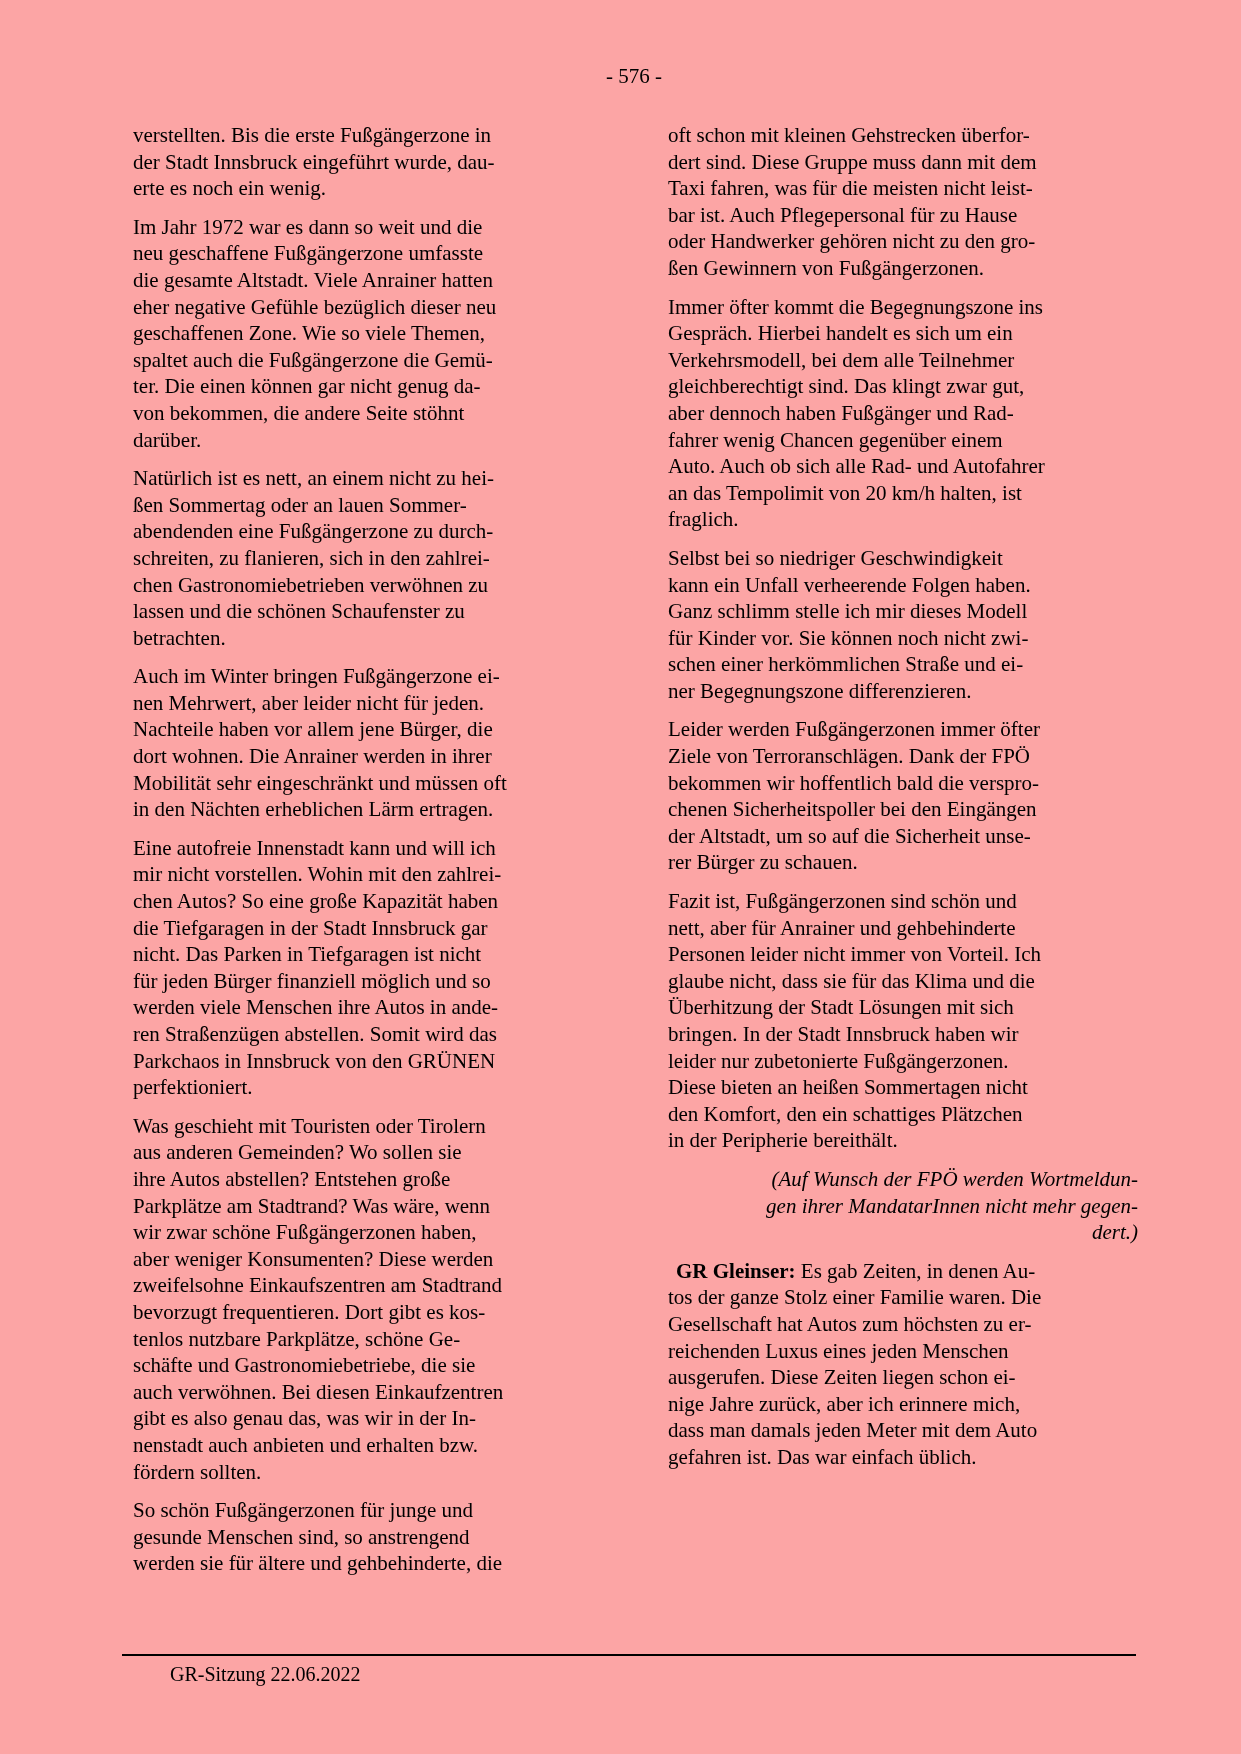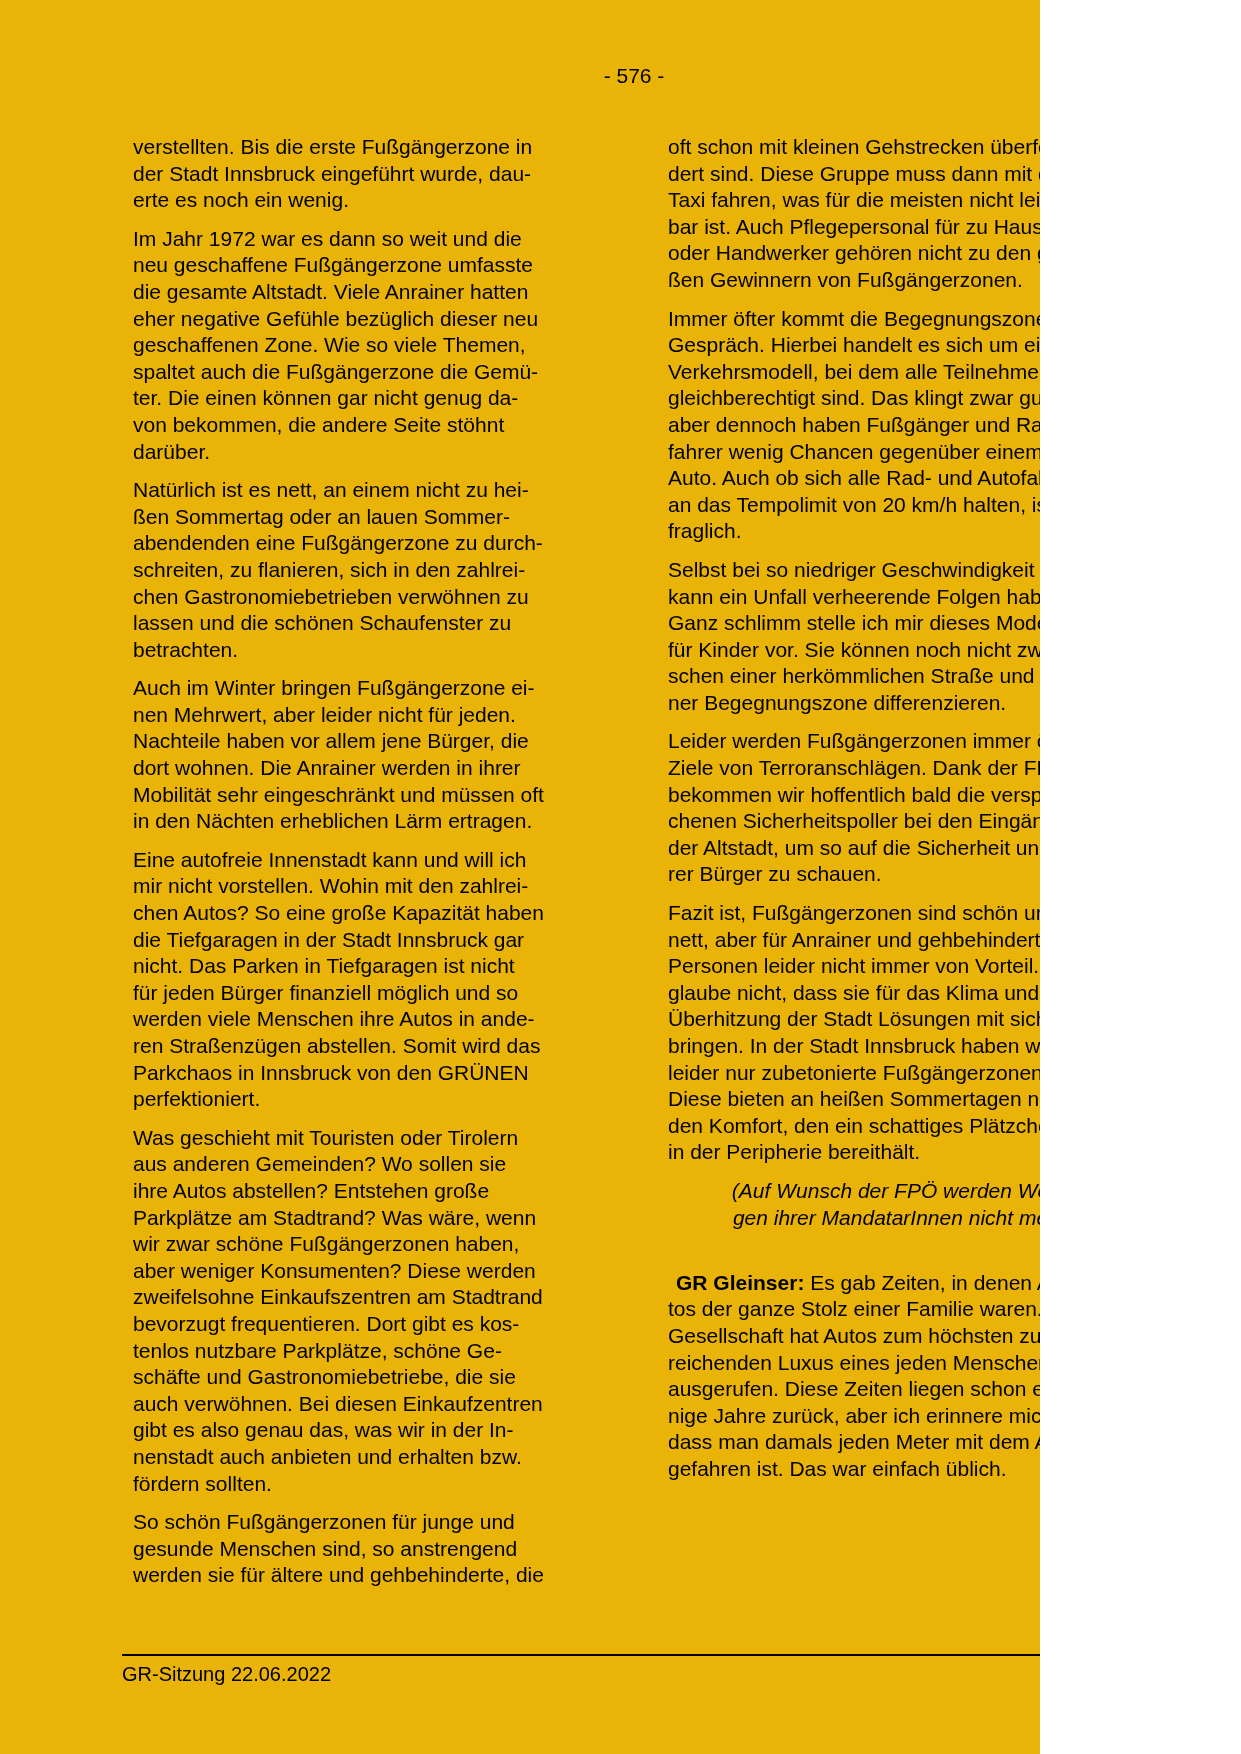--- a/index.html
+++ b/index.html
@@ -1,36 +1,36 @@
 <!DOCTYPE html>
 <html lang="de"><head>
 <meta charset="utf-8">
 <style>
   html, body { margin: 0; padding: 0; background: #ffffff; }
   .page {
     position: relative;
-    width: 1040px;
+    width: 1241px;
     height: 1754px;
-    background: #eab308;
+    background: #fca5a5;
     color: #000000;
-    font-family: Liberation Sans, sans-serif;
+    font-family: Liberation Serif, serif;
     font-size: 21px;
     line-height: 26.6px;
     overflow: hidden;
   }
   .page-number {
     position: absolute;
     top: 63px;
     left: 133px;
     width: 1002px;
     text-align: center;
   }
   .columns {
     position: absolute;
-    top: 134px;
+    top: 122px;
     left: 133px;
     display: flex;
     gap: 78px;
   }
   .col-left  { width: 457px; }
   .col-right { width: 470px; }
   .col p {
     margin: 0 0 12px 0;
     white-space: pre-line; 
   }
@@ -39,20 +39,21 @@
   .footer {
     position: absolute;
     top: 1654px;
     left: 122px;
     width: 1014px;
     border-top: 2px solid #000000;
   }
   .footer-text {
     padding-top: 5px;
     font-size: 20px;
+    margin-left: 48px;
   }
 </style>
 </head>
 <body>
 
 <div class="page">
 
   <div class="page-number">- 576 -</div>
 
   <div class="columns">

